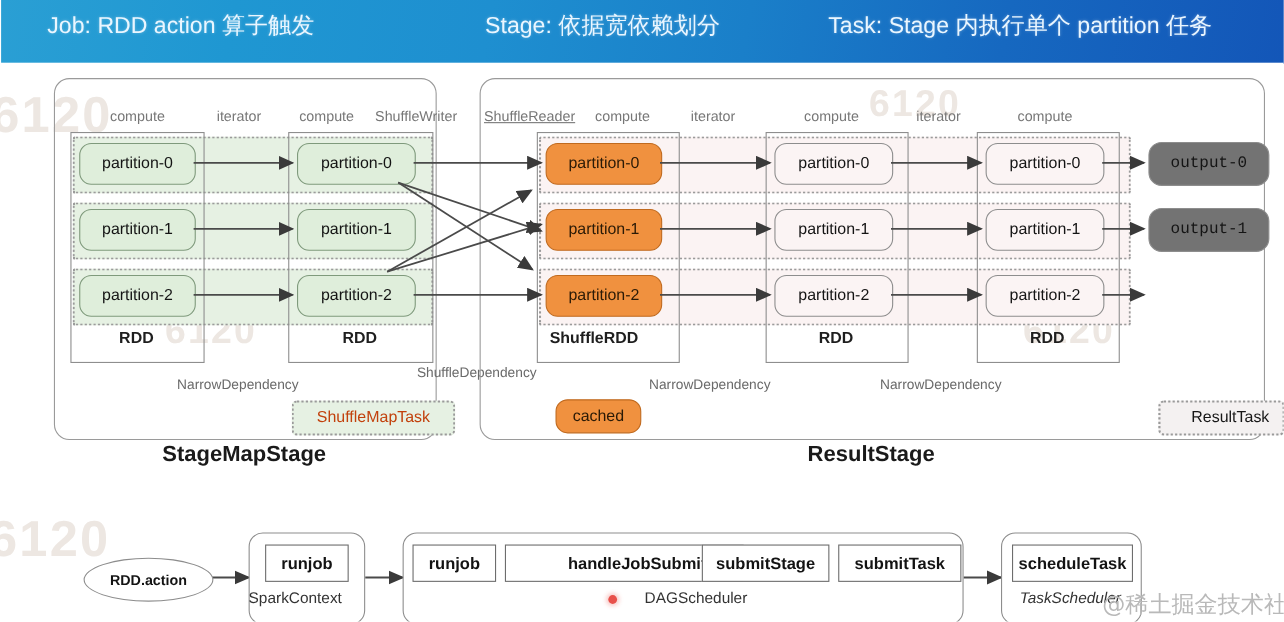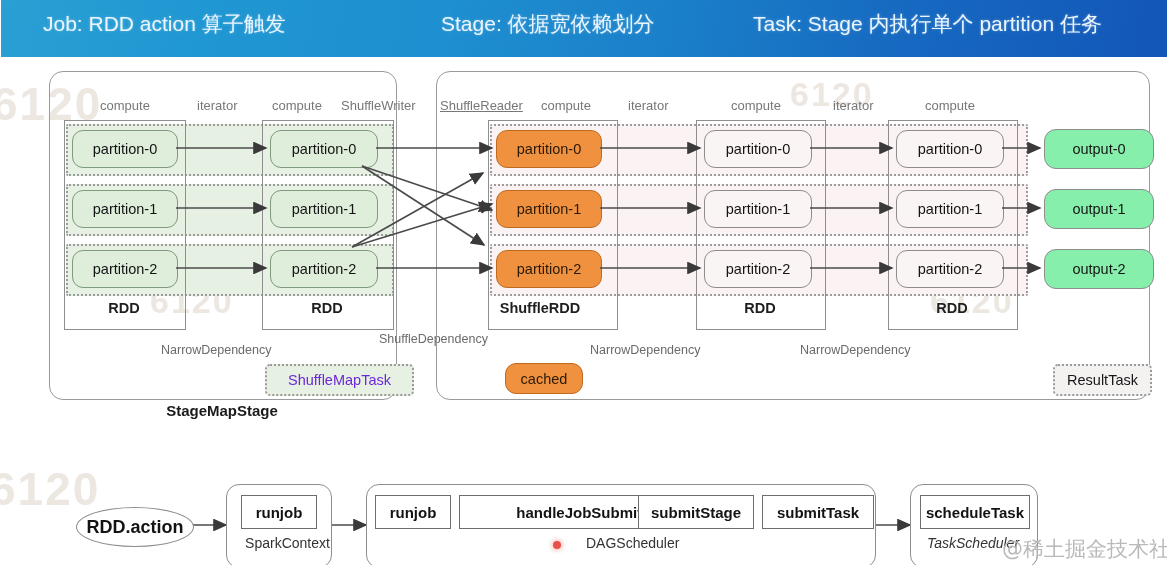--- a/index.html
+++ b/index.html
@@ -34,21 +34,21 @@
     letter-spacing:2px;pointer-events:none;user-select:none;
     font-family:"Liberation Sans",sans-serif;
   }
   .wm.sm{font-size:34px;}
 
   
   .stage-box{
     position:absolute;border:1.5px solid #9a9a9a;border-radius:14px;background:transparent;
   }
   .stage-caption{
-    position:absolute;font-size:15px;font-weight:700;color:#1a1a1a;text-align:center;
+    position:absolute;font-size:20px;font-weight:700;color:#1a1a1a;text-align:center;
   }
 
   
   .rdd-box{
     position:absolute;border:1.3px solid #8e8e8e;background:transparent;
   }
   .rdd-label{
     position:absolute;font-size:14.5px;font-weight:700;color:#1e1e1e;text-align:center;
   }
 
@@ -61,56 +61,56 @@
 
   
   .pill{
     position:absolute;border-radius:11px;
     display:flex;align-items:center;justify-content:center;
     font-size:14.5px;color:#141414;white-space:nowrap;
   }
   .pill-green{background:#dfeedb;border:1.4px solid #7f9a7c;}
   .pill-orange{background:#f0913f;border:1.5px solid #c06a1f;color:#2a1a06;}
   .pill-plain{background:#fbf4f4;border:1.4px solid #8d8d8d;}
-  .pill-out{background:#86efac;border:1.4px solid #8d8d8d;border-radius:12px;}
+  .pill-out{background:#737373;border:1.4px solid #8d8d8d;border-radius:12px;font-family:Liberation Mono, monospace;}
 
   
   .colhdr{
     position:absolute;font-size:13px;color:#777;white-space:nowrap;
   }
   .deplabel{
     position:absolute;font-size:12.5px;color:#6a6a6a;white-space:nowrap;
   }
 
   
   .chip{
     position:absolute;display:flex;align-items:center;justify-content:center;
     font-size:14.5px;white-space:nowrap;
   }
   .chip-dot{border:2px dotted #9a9a9a;border-radius:5px;}
-  .chip-green{background:#e6f1e3;color:#6d28d9;}
-  .chip-grey{background:#f4f1f1;color:#171717;}
+  .chip-green{background:#e6f1e3;color:#c2410c;}
+  .chip-grey{background:#f4f1f1;color:#171717;padding-left:16px;}
   .chip-cached{background:#f0913f;border:1.5px solid #c06a1f;border-radius:11px;color:#2a1a06;}
 
   
   .flow-round{
     position:absolute;border:1.4px solid #8d8d8d;border-radius:13px;background:#fff;
   }
   .flow-rect{
     position:absolute;border:1.4px solid #6d6d6d;background:#fff;
     display:flex;align-items:center;justify-content:center;
     font-size:15px;font-weight:700;color:#131313;white-space:nowrap;
   }
   .flow-sub{
     position:absolute;font-size:14px;color:#333;white-space:nowrap;
   }
   .ellipse{
     position:absolute;border:1.4px solid #8d8d8d;border-radius:50%;background:#fff;
     display:flex;align-items:center;justify-content:center;
-    font-size:18px;font-weight:700;color:#131313;white-space:nowrap;
+    font-size:13px;font-weight:700;color:#131313;white-space:nowrap;
   }
   .reddot{
     position:absolute;width:8px;height:8px;border-radius:50%;
     background:#e8504a;box-shadow:0 0 4px 2px rgba(232,80,74,.3);
   }
   .wm-cn{
     position:absolute;font-size:21px;color:#b9b9b9;white-space:nowrap;
     font-family:"DejaVu Sans",sans-serif;
   }
   svg.lines{position:absolute;left:0;top:0;width:1167px;height:508px;pointer-events:none;}
@@ -227,32 +227,30 @@
   <div class="pill pill-plain" style="left:896px;top:193px;width:106px;height:36px;">
       <span>partition-2</span>
     </div>
 
   <div class="pill pill-out" style="left:1044px;top:72px;width:108px;height:38px;">
       <span>output-0</span>
     </div>
   <div class="pill pill-out" style="left:1044px;top:132px;width:108px;height:38px;">
       <span>output-1</span>
     </div>
-  <div class="pill pill-out" style="left:1044px;top:192px;width:108px;height:38px;">
-      <span>output-2</span>
-    </div>
 
   <div class="deplabel" style="left:590px;top:286px;">NarrowDependency</div>
   <div class="deplabel" style="left:800px;top:286px;">NarrowDependency</div>
   <div class="chip chip-cached" style="left:505px;top:306px;width:76px;height:29px;">
       <span>cached</span>
     </div>
   <div class="chip chip-dot chip-grey" style="left:1053px;top:307px;width:95px;height:28px;">
       <span>ResultTask</span>
     </div>
+  <div class="stage-caption" style="left:436px;top:345px;width:712px;">ResultStage</div>
 
   <svg class="lines" xmlns="http://www.w3.org/2000/svg">
     <defs>
       <marker id="ar" markerWidth="9" markerHeight="8" refX="8" refY="4" orient="auto">
         <path d="M0,0 L9,4 L0,8 z" fill="#3a3a3a"></path>
       </marker>
     </defs>
     <g stroke="#4a4a4a" stroke-width="1.6" fill="none">
 
       <line x1="176" y1="91" x2="266" y2="91" marker-end="url(#ar)"></line>
@@ -285,21 +283,21 @@
   </svg>
 
   <div class="ellipse" style="left:76px;top:450px;width:116px;height:38px;">
       <span>RDD.action</span>
     </div>
 
   <div class="flow-round" style="left:226px;top:427px;width:104px;height:82px;"></div>
   <div class="flow-rect" style="left:241px;top:438px;width:74px;height:32px;">
       <span>runjob</span>
     </div>
-  <div class="flow-sub" style="left:226px;top:478px;width:123px;text-align:center;">SparkContext</div>
+  <div class="flow-sub" style="left:226px;top:478px;width:123px;">SparkContext</div>
 
   <div class="flow-round" style="left:366px;top:427px;width:508px;height:82px;"></div>
   <div class="flow-rect" style="left:375px;top:438px;width:74px;height:32px;">
       <span>runjob</span>
     </div>
   <div class="flow-rect" style="left:459px;top:438px;width:169px;height:32px;padding-left:46px;">
       <span>handleJobSubmitted</span>
     </div>
   <div class="flow-rect" style="left:638px;top:438px;width:114px;height:32px;">
       <span>submitStage</span>

